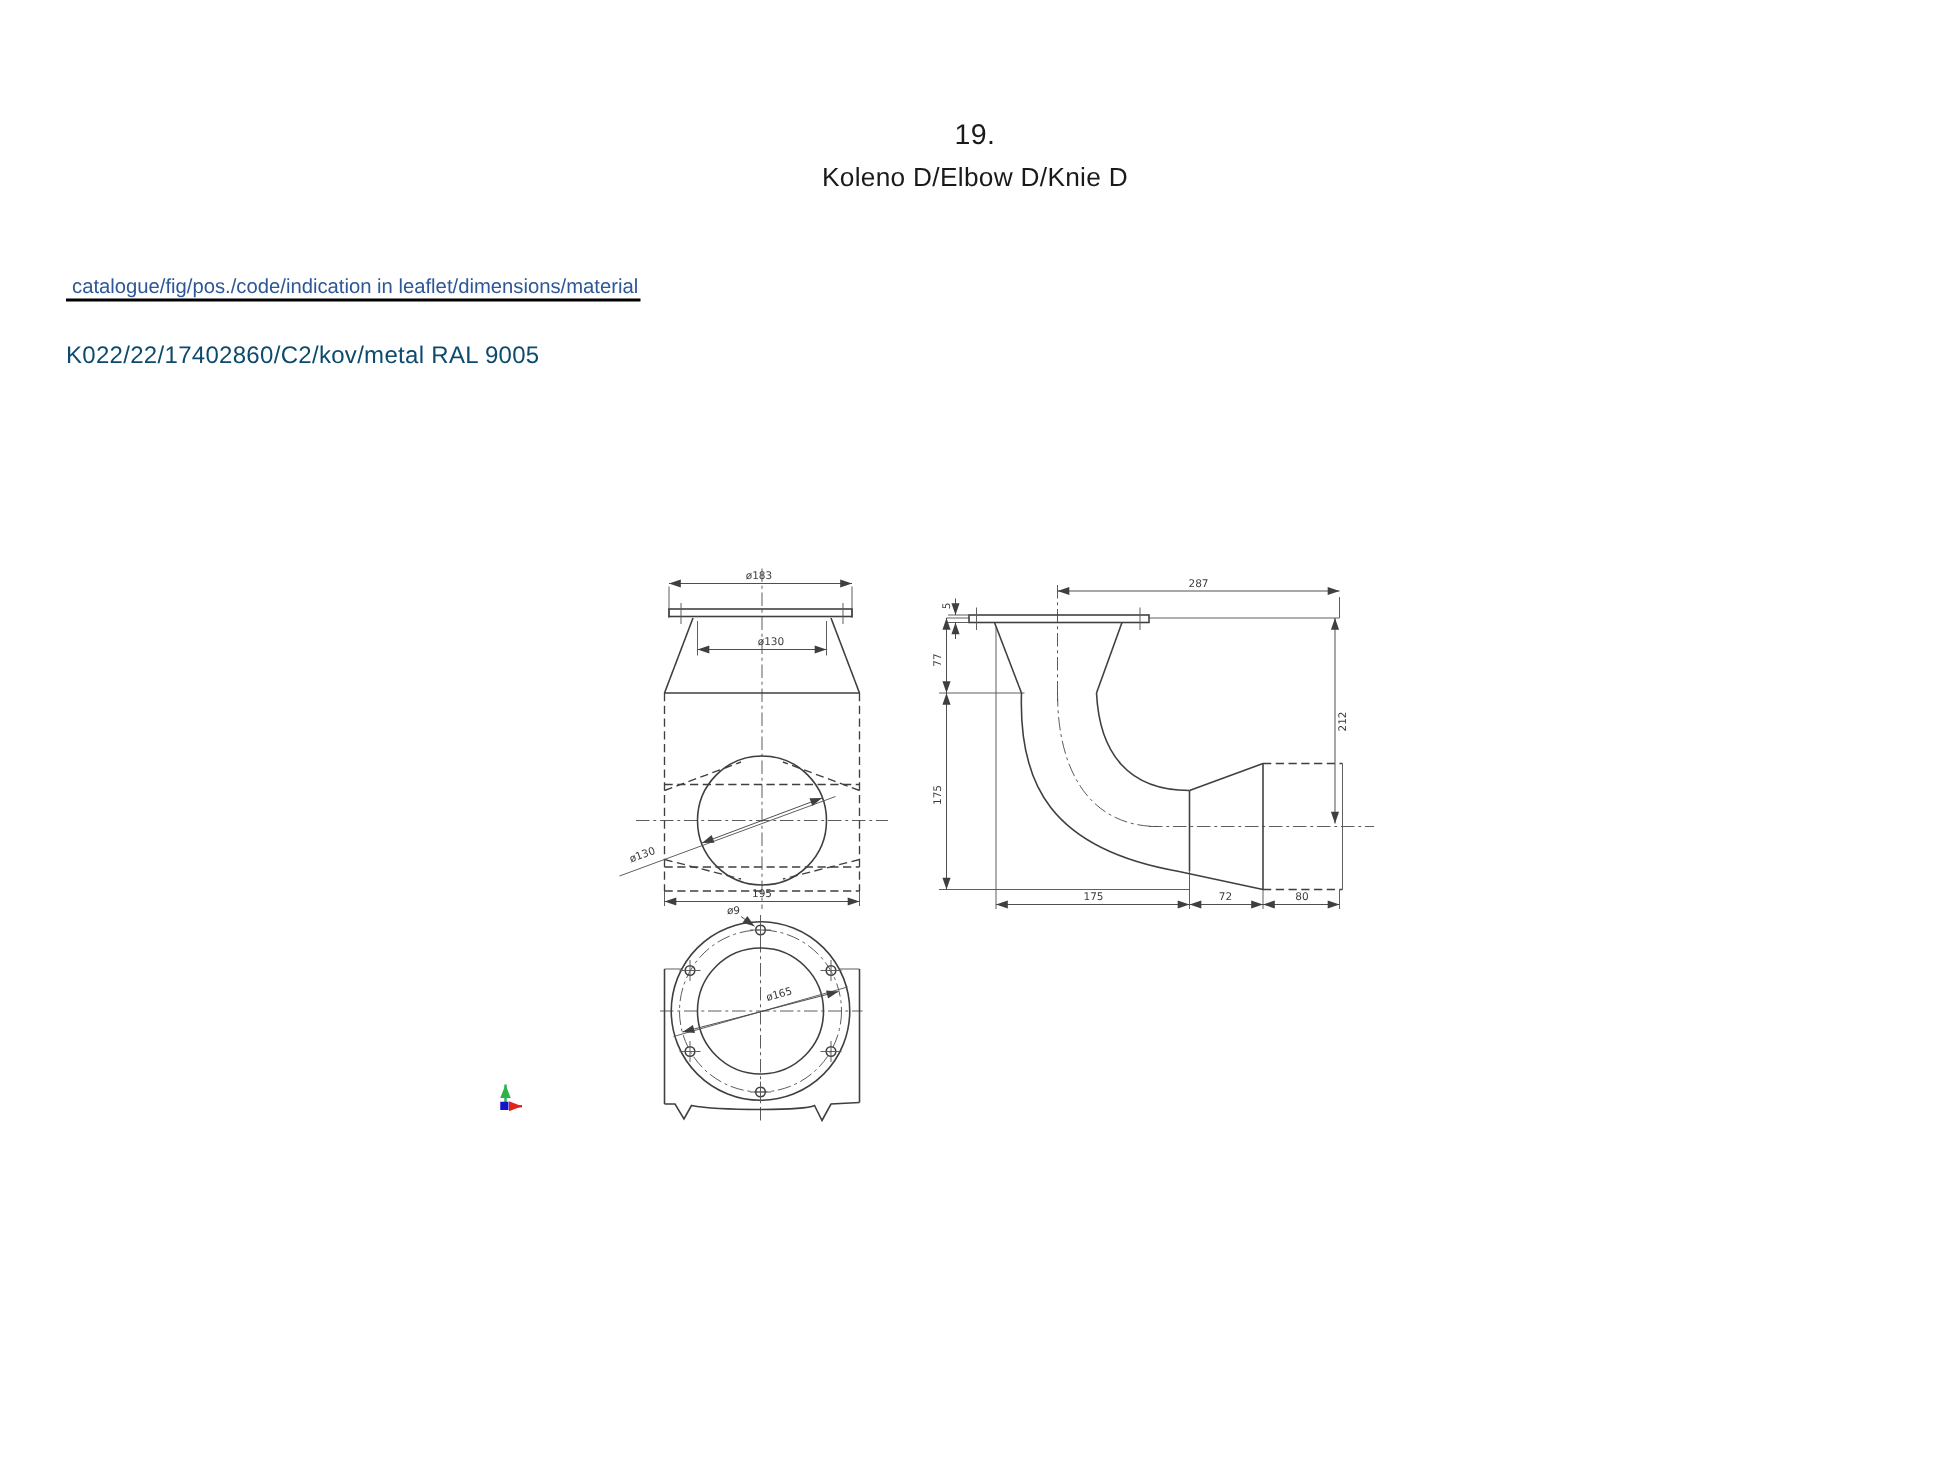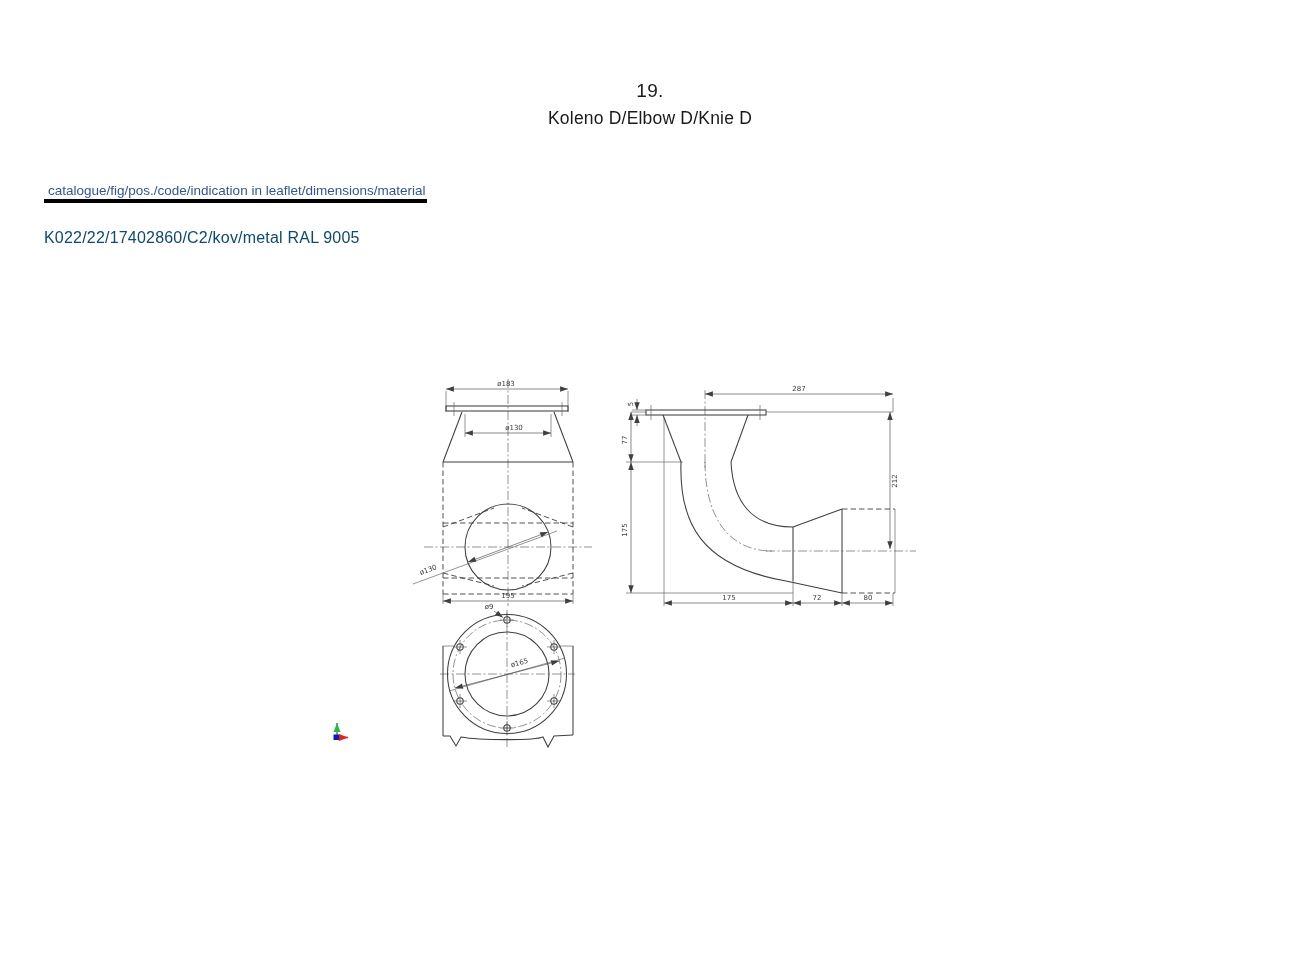--- a/index.html
+++ b/index.html
@@ -3,21 +3,21 @@
 <meta charset="utf-8">
 <style>
   html,body{margin:0;padding:0;background:#ffffff;}
   .page{position:relative;width:1300px;height:975px;background:#ffffff;overflow:hidden;
         font-family:"Liberation Sans", sans-serif;color:#1a1a1a;border-radius:17px;}
   .title-num{position:absolute;top:80px;left:0;width:1300px;text-align:center;
              font-size:19px;letter-spacing:.3px;}
   .title-line{position:absolute;top:108px;left:0;width:1300px;text-align:center;
               font-size:17.5px;letter-spacing:.2px;}
   .link-line{position:absolute;top:183px;left:44px;font-size:13.5px;color:#2d5796;
-             border-bottom:4px solid #000000;padding:0 2px 1px 4px;cursor:pointer;}
+             border-bottom:2px solid #000000;padding:0 2px 1px 4px;cursor:pointer;}
   .code-line{position:absolute;top:229px;left:44px;font-size:16px;color:#0c4a6e;letter-spacing:.2px;}
   svg{position:absolute;left:0;top:0;}
   .ln{stroke:#3f3f3f;stroke-width:1.05;fill:none;stroke-linecap:butt;}
   .thin{stroke:#5a5a5a;stroke-width:0.65;fill:none;}
   .dash{stroke:#3f3f3f;stroke-width:0.9;fill:none;stroke-dasharray:5.5 3;}
   .cl{stroke:#4a4a4a;stroke-width:0.6;fill:none;stroke-dasharray:9 2.5 2 2.5;}
   .dim{stroke:#4a4a4a;stroke-width:0.65;fill:none;}
   .dtxt{font-family:"DejaVu Sans", sans-serif;font-size:7px;fill:#3c3c3c;text-anchor:middle;}
 </style>
 </head>

